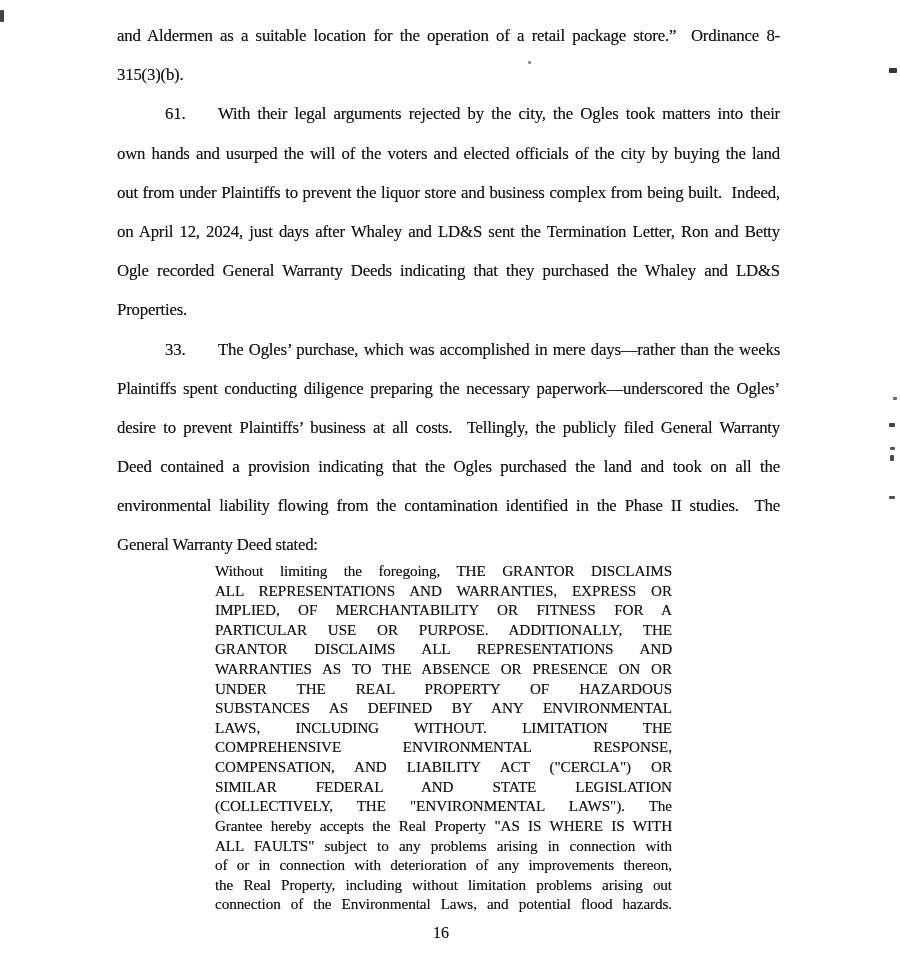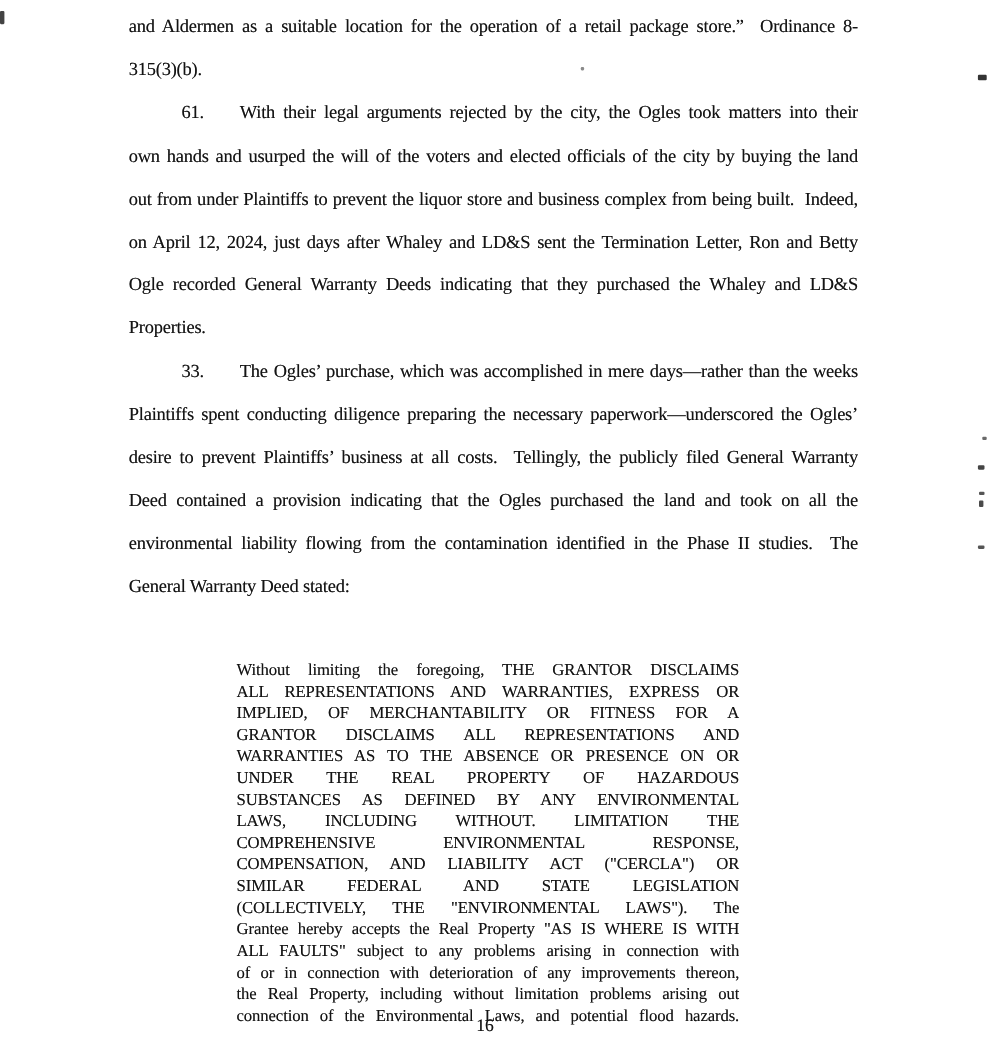--- a/index.html
+++ b/index.html
@@ -13,41 +13,40 @@
     height: 965px;
     background: #ffffff;
     overflow: hidden;
     font-family: "Liberation Serif", "DejaVu Serif", serif;
     color: #141414;
     text-shadow: 0 0 0.45px rgba(20,20,20,0.55);
   }
   .body-text {
     position: absolute;
     left: 117px;
-    top: 4px;
+    top: 16px;
     width: 663px;
     font-size: 16.8px;
     letter-spacing: -0.2px;
   }
   .body-text .line {
     height: 39.2px;
     line-height: 39.2px;
     text-align: justify;
     text-align-last: justify;
     overflow: hidden;
     white-space: normal;
   }
   .quote-block {
     position: absolute;
     left: 215px;
     top: 561px;
     width: 457px;
     font-size: 15.2px;
     letter-spacing: -0.1px;
-    margin-top: 39px;
   }
   .quote-block .line {
     height: 19.62px;
     line-height: 19.62px;
     text-align: justify;
     text-align-last: justify;
     overflow: hidden;
     white-space: normal;
   }
   .line.end {
@@ -103,20 +102,21 @@
       <div class="line">desire to prevent Plaintiffs’ business at all costs.&nbsp; Tellingly, the publicly filed General Warranty</div>
       <div class="line">Deed contained a provision indicating that the Ogles purchased the land and took on all the</div>
       <div class="line">environmental liability flowing from the contamination identified in the Phase II studies.&nbsp; The</div>
       <div class="line end">General Warranty Deed stated:</div>
     </div>
 
   <div class="quote-block">
       <div class="line">Without limiting the foregoing, THE GRANTOR DISCLAIMS</div>
       <div class="line">ALL REPRESENTATIONS AND WARRANTIES, EXPRESS OR</div>
       <div class="line">IMPLIED, OF MERCHANTABILITY OR FITNESS FOR A</div>
+      <div class="line">PARTICULAR USE OR PURPOSE. ADDITIONALLY, THE</div>
       <div class="line">GRANTOR DISCLAIMS ALL REPRESENTATIONS AND</div>
       <div class="line">WARRANTIES AS TO THE ABSENCE OR PRESENCE ON OR</div>
       <div class="line">UNDER THE REAL PROPERTY OF HAZARDOUS</div>
       <div class="line">SUBSTANCES AS DEFINED BY ANY ENVIRONMENTAL</div>
       <div class="line">LAWS, INCLUDING WITHOUT. LIMITATION THE</div>
       <div class="line">COMPREHENSIVE ENVIRONMENTAL RESPONSE,</div>
       <div class="line">COMPENSATION, AND LIABILITY ACT ("CERCLA") OR</div>
       <div class="line">SIMILAR FEDERAL AND STATE LEGISLATION</div>
       <div class="line">(COLLECTIVELY, THE "ENVIRONMENTAL LAWS"). The</div>
       <div class="line">Grantee hereby accepts the Real Property "AS IS WHERE IS WITH</div>

